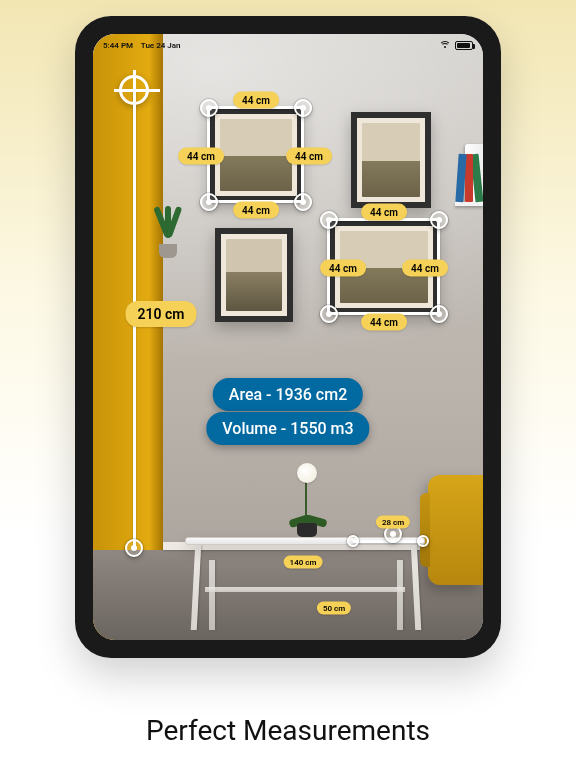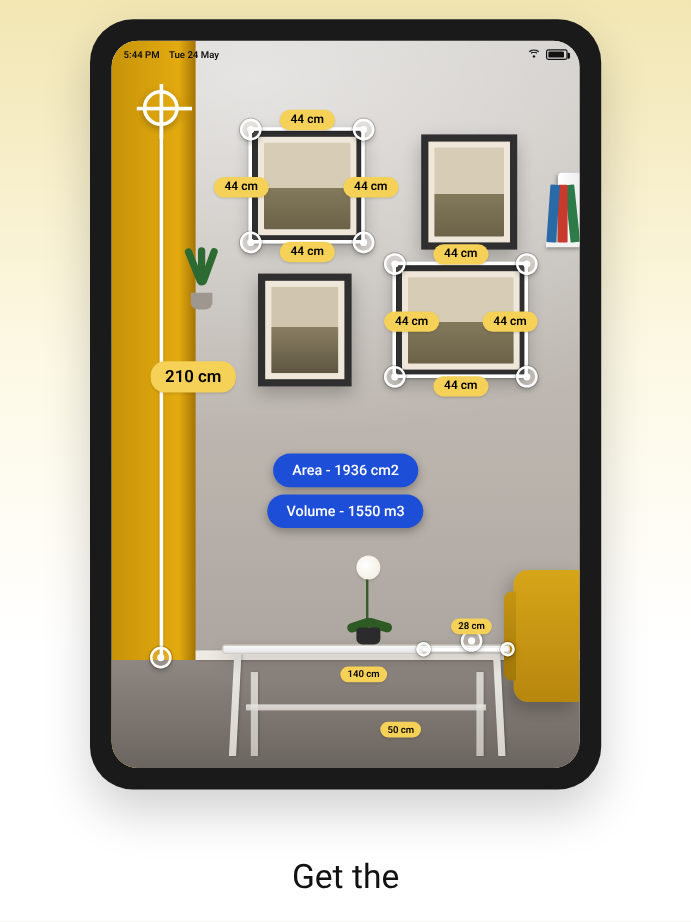--- a/index.html
+++ b/index.html
@@ -282,23 +282,23 @@
     box-shadow: 0 1px 2px rgba(0,0,0,0.15);
   }
   .pill.big { font-size: 14px; padding: 5px 12px; border-radius: 12px; margin-left: 12px; }
   .pill.tiny { font-size: 8px; padding: 2px 6px; border-radius: 7px; }
 
   
   .lozenge {
     position: absolute;
     left: 50%;
     transform: translateX(-50%);
-    background: #1d4ed8;
+    background: #0369a1;
     color: #fff;
-    font-size: 12px;
+    font-size: 16px;
     font-weight: 500;
     padding: 7px 16px;
     border-radius: 16px;
     white-space: nowrap;
     box-shadow: 0 3px 8px rgba(0,0,0,0.3);
   }
 
   
   .statusbar {
     position: absolute;
@@ -444,32 +444,32 @@
     <div class="pill tiny" style="left:210px; top:528px;">140 cm</div>
     <div class="pill tiny" style="left:241px; top:574px;">50 cm</div>
 
     <div class="lozenge" style="top:344px;">Area - 1936 cm2</div>
     <div class="lozenge" style="top:378px;">Volume - 1550 m3</div>
 
     <div class="statusbar">
       <div>
         <span>5:44 PM</span>
         &nbsp;&nbsp;
-        <span>Tue 24 May</span>
+        <span>Tue 24 Jan</span>
       </div>
       <div class="status-right">
         <span class="wifi-icon">
           <span class="a1"></span>
             <span class="a2"></span>
             <span class="dot"></span>
         </span>
         <span class="battery-icon">
             <span class="fill"></span>
           </span>
       </div>
     </div>
 
   </div>
 </div>
 
 <div class="headline">
-  <div>Get the</div>
+  <div>Perfect Measurements</div>
 </div>
 
 </body></html>

